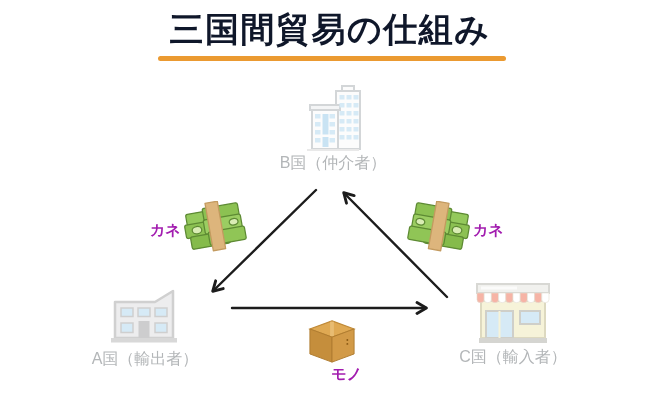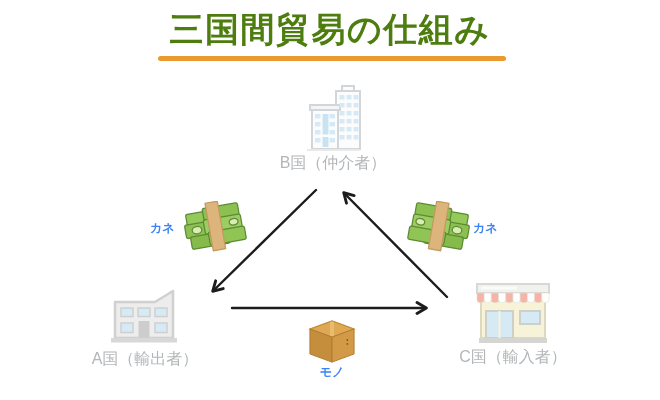--- a/index.html
+++ b/index.html
@@ -2,43 +2,43 @@
 <html><head>
 <meta charset="utf-8">
 <style>
   html,body { margin:0; padding:0; background:#ffffff; }
   .canvas {
     position:relative; width:660px; height:400px; background:#ffffff;
     font-family:"Liberation Sans","DejaVu Sans",sans-serif; overflow:hidden;
   }
   .title {
     position:absolute; top:7px; left:0; width:100%; margin:0;
-    text-align:center; font-size:34px; font-weight:800; color:#4d7c0f;
+    text-align:center; font-size:34px; font-weight:800; color:#0f172a;
     letter-spacing:1.5px; line-height:1.3;
   }
   .title-underline {
     position:absolute; left:158px; top:56px; width:348px; height:5px;
     border-radius:3px; background:#EB9A31;
   }
   .arrows { position:absolute; left:0; top:0; width:660px; height:400px; pointer-events:none; }
   .node { position:absolute; display:flex; flex-direction:column; align-items:center; }
   .node-label {
     font-size:16px; color:#b3b6b8; margin-top:4px; white-space:nowrap; line-height:1;
   }
   .node-b { left:265px; top:85px; width:136px; }
   .node-a { left:80px;  top:285px; width:130px; }
   .node-c { left:448px; top:283px; width:130px;justify-content:center; }
   .icon { display:block; }
   .flow-label {
-    position:absolute; font-size:12px; font-weight:600; color:#3b82f6;
+    position:absolute; font-size:15px; font-weight:600; color:#a21caf;
     line-height:1; white-space:nowrap;
   }
   .flow-label-money-left  { left:150px; top:222px; }
   .flow-label-money-right { left:473px; top:222px; }
-  .flow-label-goods { left:302px; top:366px; width:60px; text-align:center; }
+  .flow-label-goods { left:302px; top:366px; width:60px; text-align:right; }
   .money-left  { position:absolute; left:183px; top:201px; }
   .money-right { position:absolute; left:407px; top:201px; transform:scaleX(-1); }
   .package { position:absolute; left:302px; top:317px; }
 </style>
 </head>
 <body>
 
 <div class="canvas">
 
   <h1 class="title">三国間貿易の仕組み</h1>

